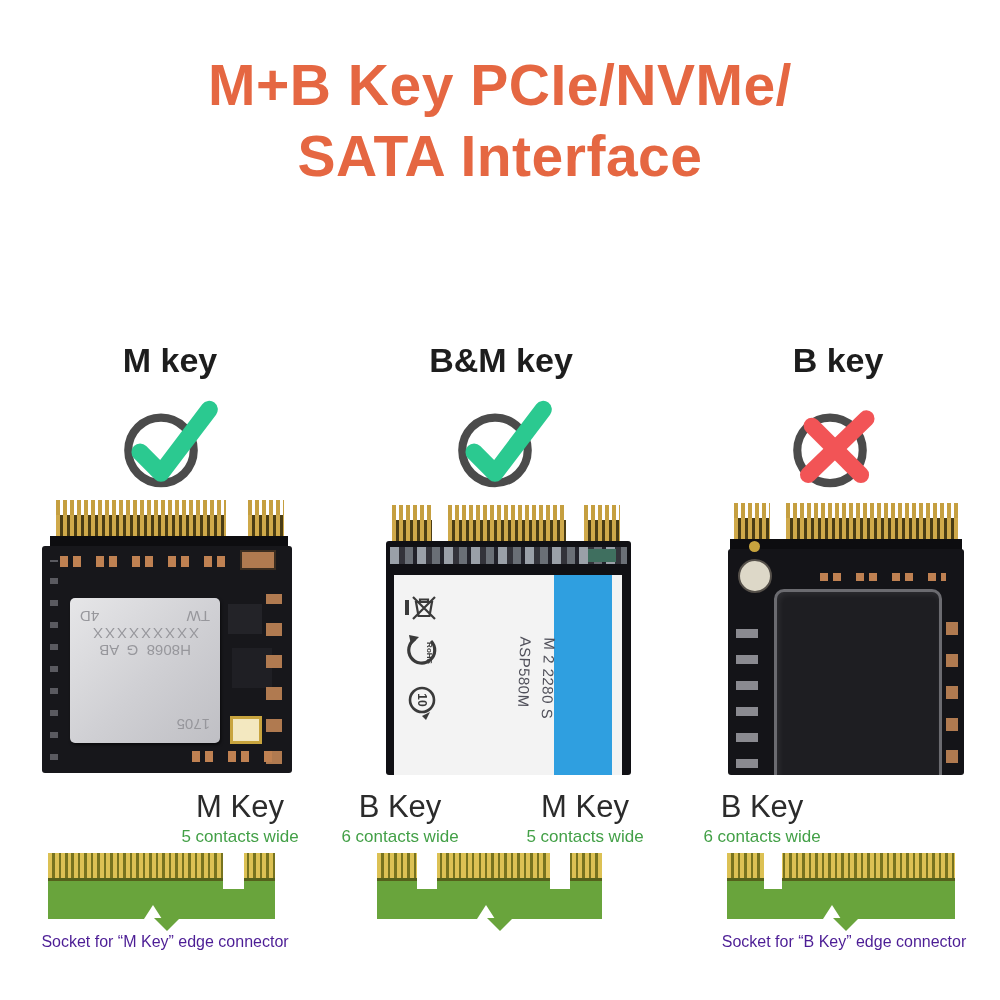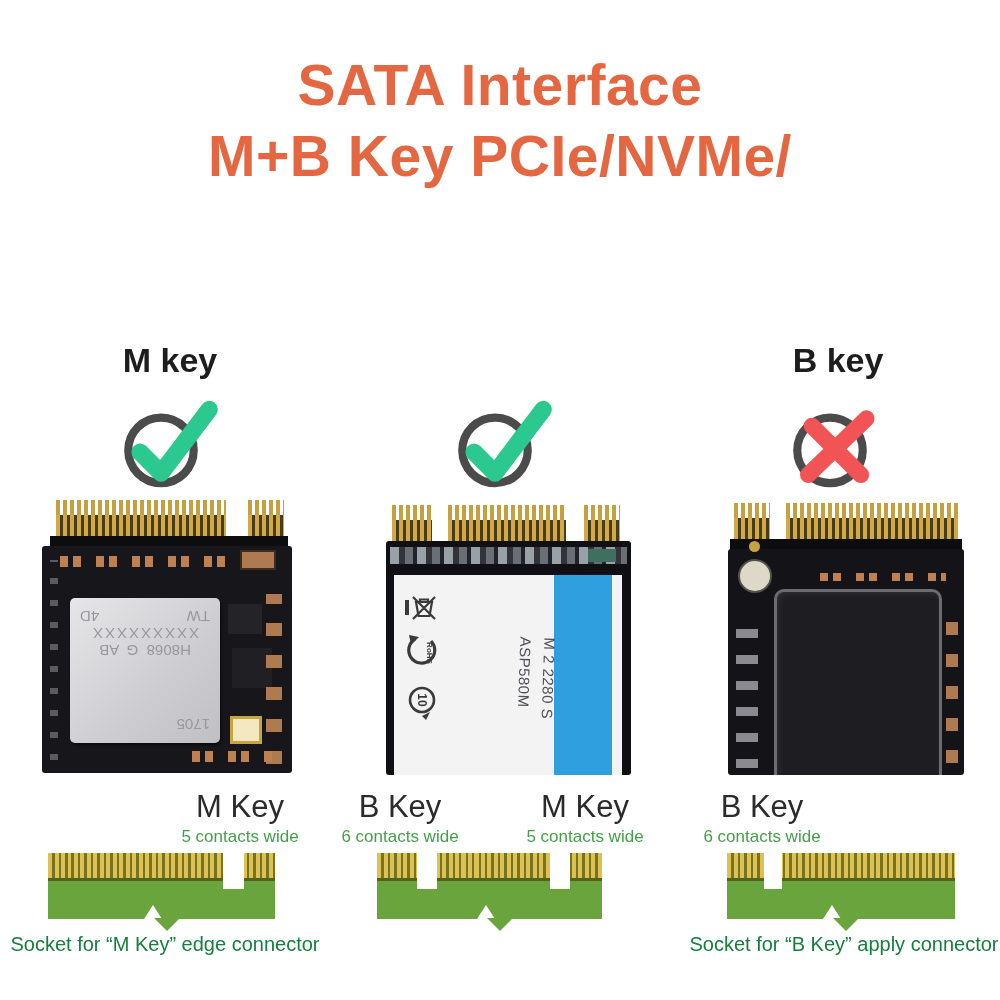--- a/index.html
+++ b/index.html
@@ -43,33 +43,34 @@
   .gband{position:absolute;left:0;right:0;top:0;height:25px;
          background:repeating-linear-gradient(90deg,#dcc154 0 4px,#77731f 4px 6.5px);
          border-bottom:3px solid #55611b;}
   .gnotch{position:absolute;top:-2px;height:38px;background:#ffffff;}
   .vcut{position:absolute;bottom:0;width:0;height:0;border-left:9px solid transparent;
         border-right:9px solid transparent;border-bottom:14px solid #ffffff;}
   .vtooth{position:absolute;bottom:-12px;width:0;height:0;border-left:13px solid transparent;
           border-right:13px solid transparent;border-top:13px solid #69A43C;}
   .keylabel{top:789px;text-align:center;font-size:31px;color:#2b2b2b;}
   .keynote{top:827px;text-align:center;font-size:17px;color:#43A047;}
-  .caption{top:933px;text-align:center;font-size:20px;color:#15803d;}
+  .caption{top:933px;text-align:center;font-size:16px;color:#4c1d95;}
 </style>
 </head>
 <body>
 
 <div id="canvas">
 
   <div class="abs title">
+    <div>M+B Key PCIe/NVMe/</div>
     <div>SATA Interface</div>
-    <div>M+B Key PCIe/NVMe/</div>
   </div>
 
   <div class="abs colhead" style="left:60px;">M key</div>
+  <div class="abs colhead" style="left:391px;">B&amp;M key</div>
   <div class="abs colhead" style="left:728px;">B key</div>
 
   <div class="abs sicon" style="left:121px;">
     <svg width="100" height="92" viewBox="0 0 110 100">
       <circle cx="44" cy="57" r="36" fill="none" stroke="#4b4b4b" stroke-width="9"></circle>
       <path d="M21 59 L44 82 L97 12" fill="none" stroke="#2BC990" stroke-width="19" stroke-linecap="round" stroke-linejoin="round"></path>
     </svg>
   </div>
   <div class="abs sicon" style="left:455px;">
     <svg width="100" height="92" viewBox="0 0 110 100">
@@ -198,15 +199,15 @@
   </div>
 
   <div class="abs keylabel" style="left:692px;width:140px;">B Key</div>
   <div class="abs keynote" style="left:684px;width:156px;">6 contacts wide</div>
   <div class="gconn" style="left:727px;width:228px;">
     <div class="gband"></div>
     <div class="gnotch" style="left:37px;width:18px;"></div>
     <div class="vcut" style="left:96px;"></div>
     <div class="vtooth" style="left:106px;"></div>
   </div>
-  <div class="abs caption" style="left:688px;width:312px;">Socket for “B Key” apply connector</div>
+  <div class="abs caption" style="left:688px;width:312px;">Socket for “B Key” edge connector</div>
 
 </div>
 
 </body></html>

